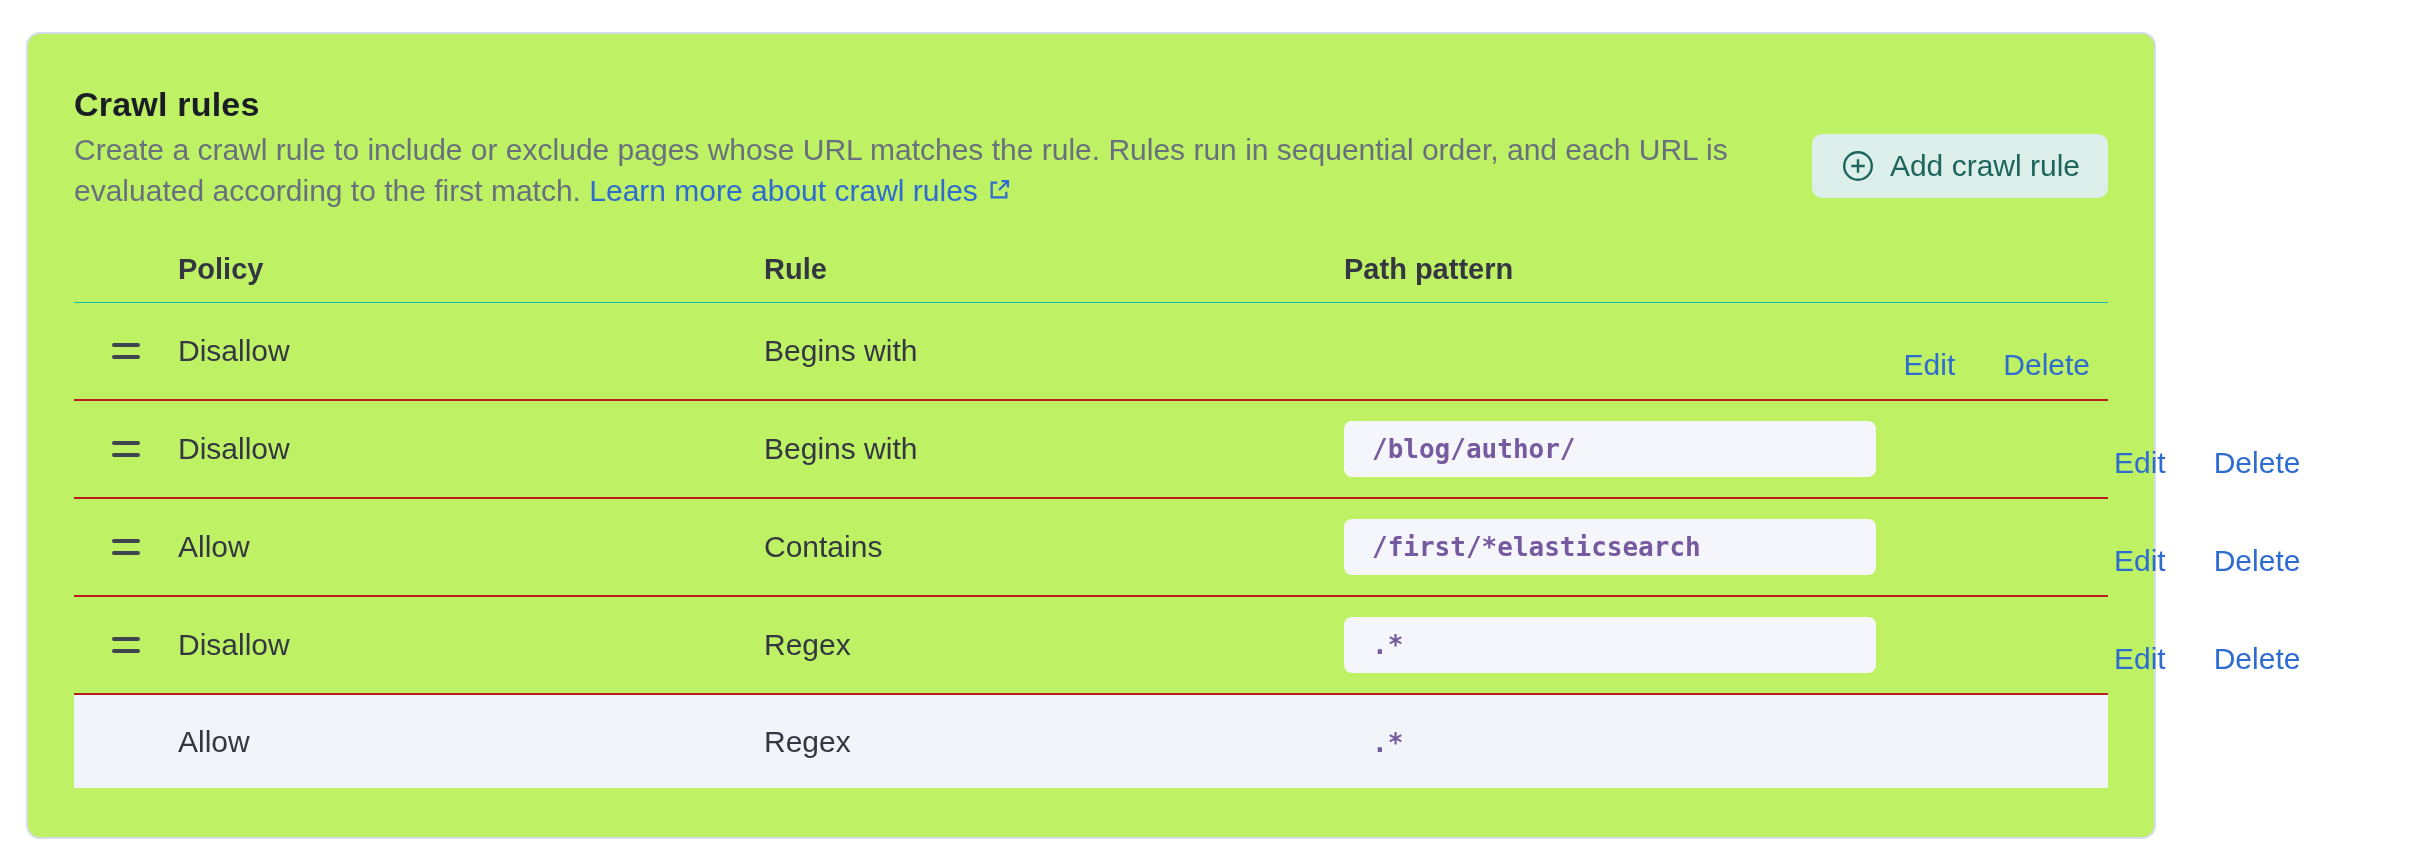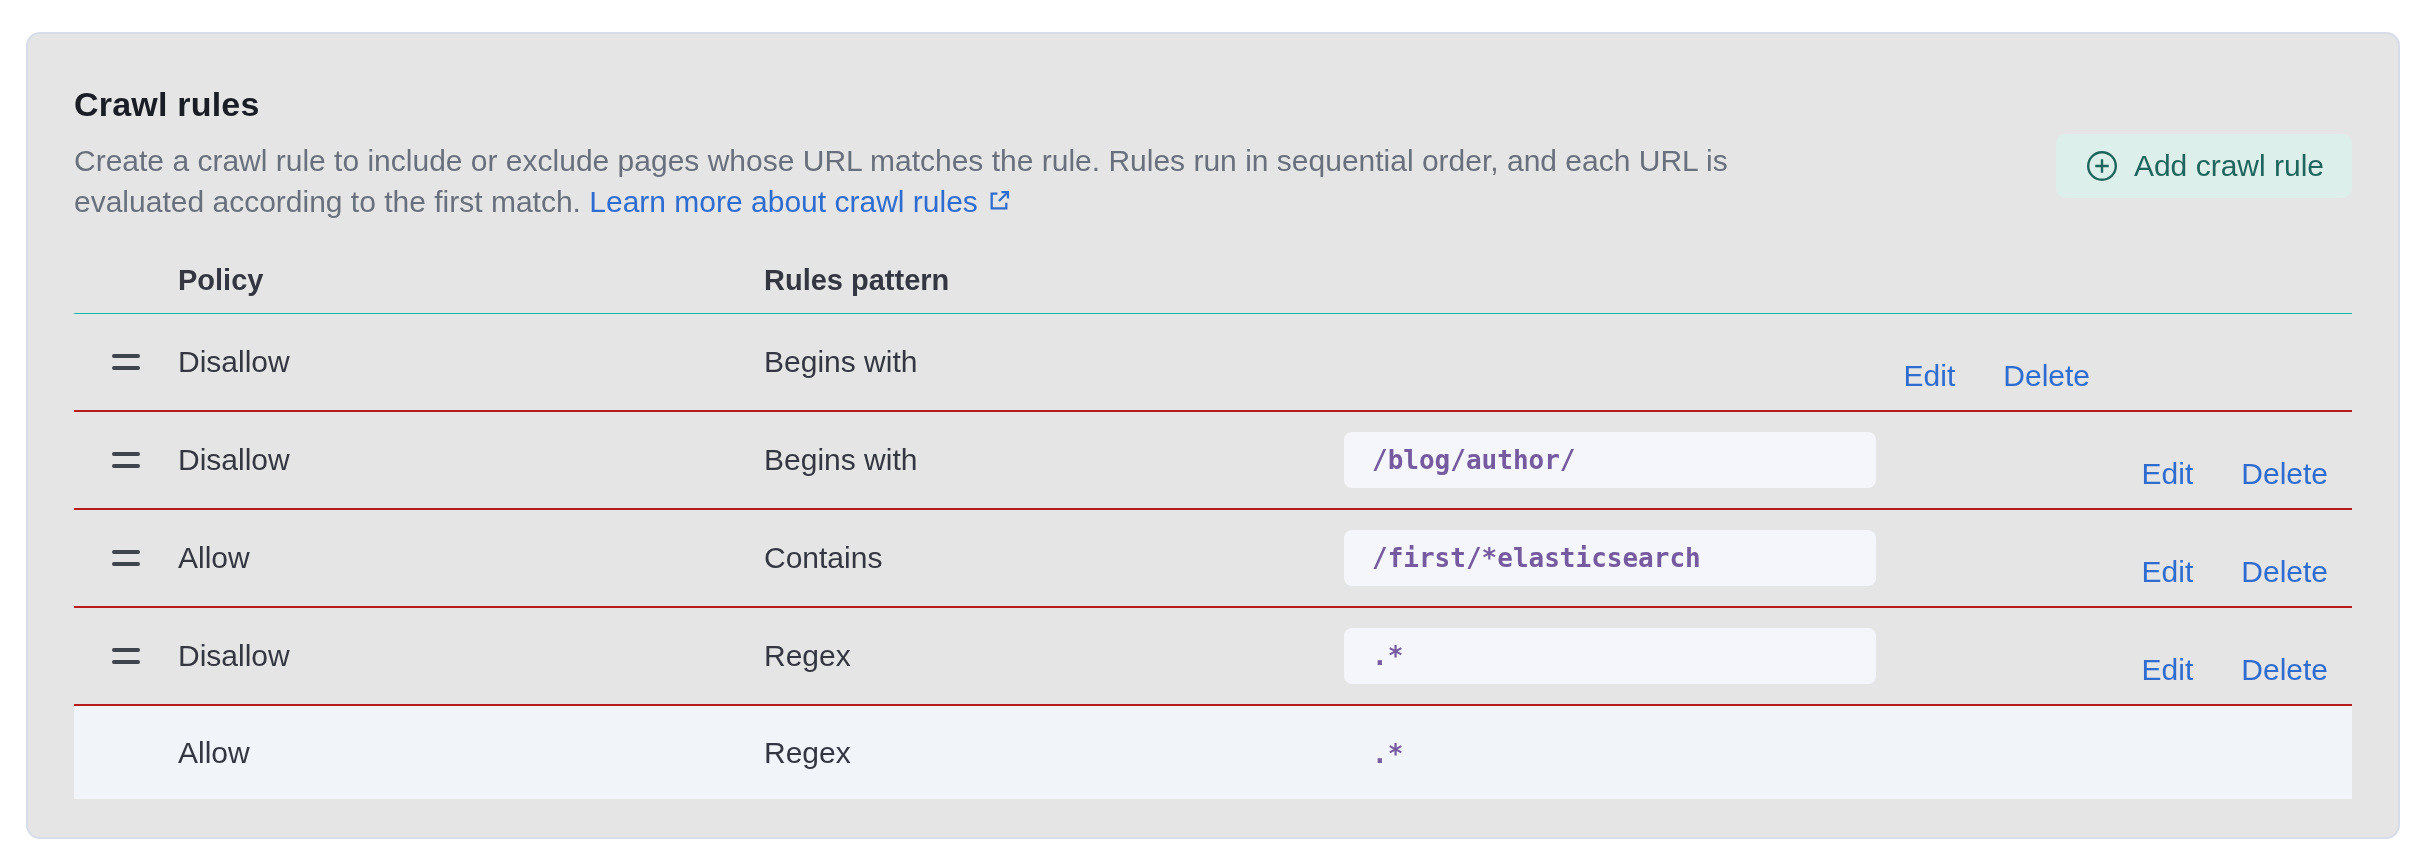--- a/index.html
+++ b/index.html
@@ -5,35 +5,35 @@
   * { box-sizing: border-box; margin: 0; padding: 0; }
   html, body {
     width: 2424px; height: 854px;
     background: #ffffff;
     font-family: "Liberation Sans", sans-serif;
     overflow: hidden;
   }
   .panel {
     position: absolute;
     left: 26px; top: 32px;
-    width: 2374px; height: 807px;
-    background: #e5e5e5;
+    width: 2130px; height: 807px;
+    background: #bef264;
     border: 2px solid #d6dde9;
     border-radius: 14px;
     padding: 48px 46px;
   }
   .panel-title {
     font-size: 34px;
     font-weight: 700;
     color: #1a1d26;
     line-height: 44px;
     letter-spacing: 0.2px;
   }
   .panel-desc {
-    margin-top: 14px;
+    margin-top: 3px;
     max-width: 1760px;
     font-size: 30px;
     line-height: 41px;
     color: #69707d;
   }
   .learn-link {
     color: #2f6cd0;
     font-weight: 500;
     text-decoration: none;
     white-space: nowrap;
@@ -152,21 +152,22 @@
           <path d="M12 7.5v9M7.5 12h9"></path>
         </svg>
       </span>
     <span>Add crawl rule</span>
   </button>
 
   <div class="crawl-table">
     <div class="t-row t-head">
       <div class="c-handle"></div>
       <div class="th">Policy</div>
-      <div class="th">Rules pattern</div>
+      <div class="th">Rule</div>
+      <div class="th">Path pattern</div>
       <div></div>
     </div>
     <div id="rows">
   <div class="t-row data-row">
     <div class="c-handle">
       <span class="drag-handle" style="visibility: visible;">
         <span class="bar"></span>
               <span class="bar"></span>
       </span>
     </div>

